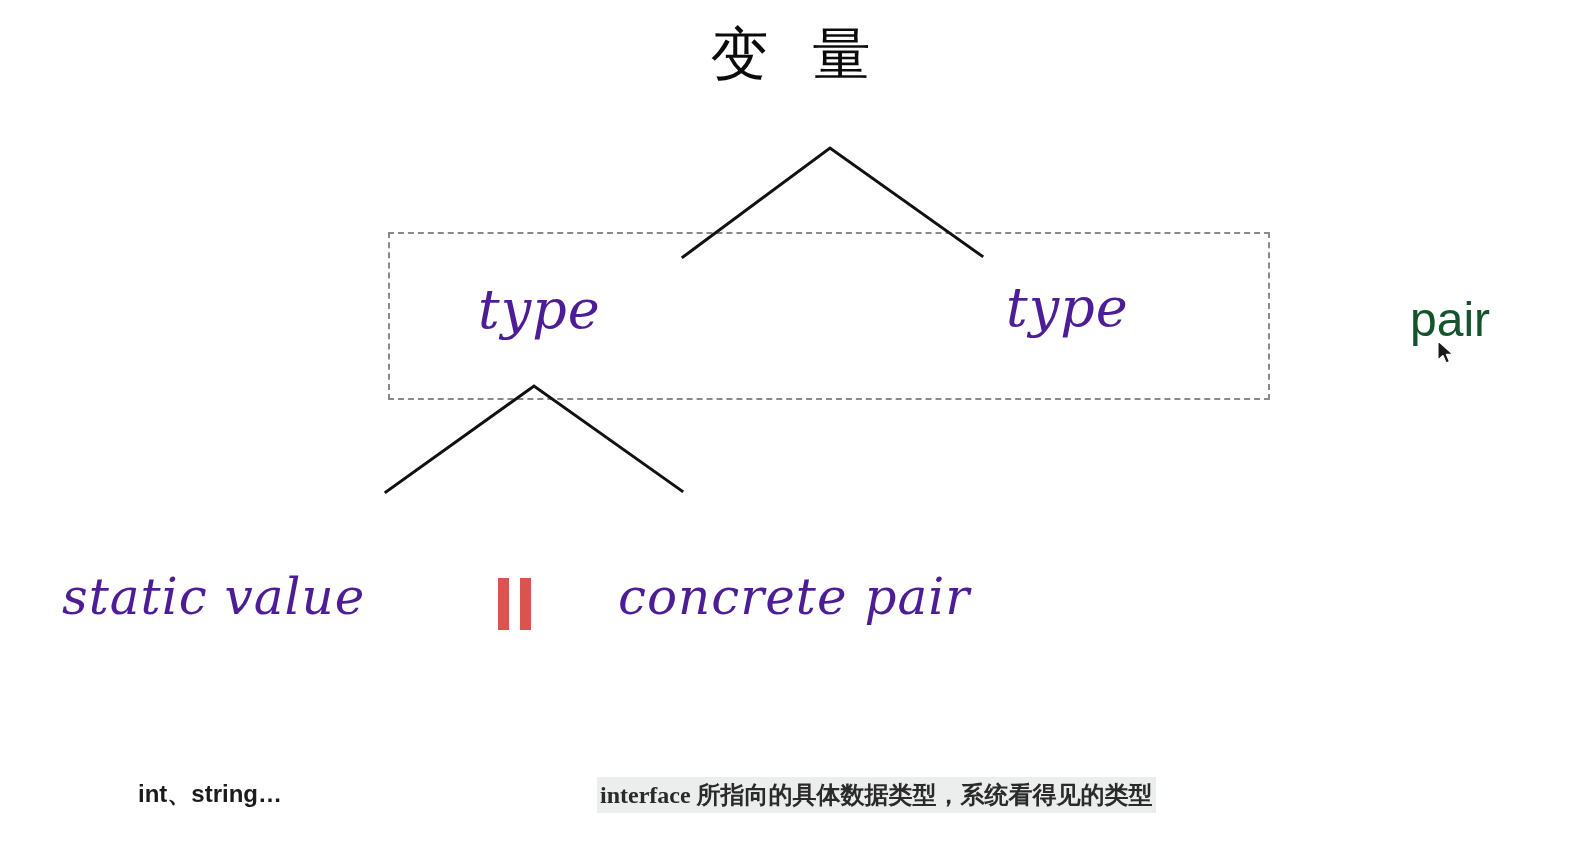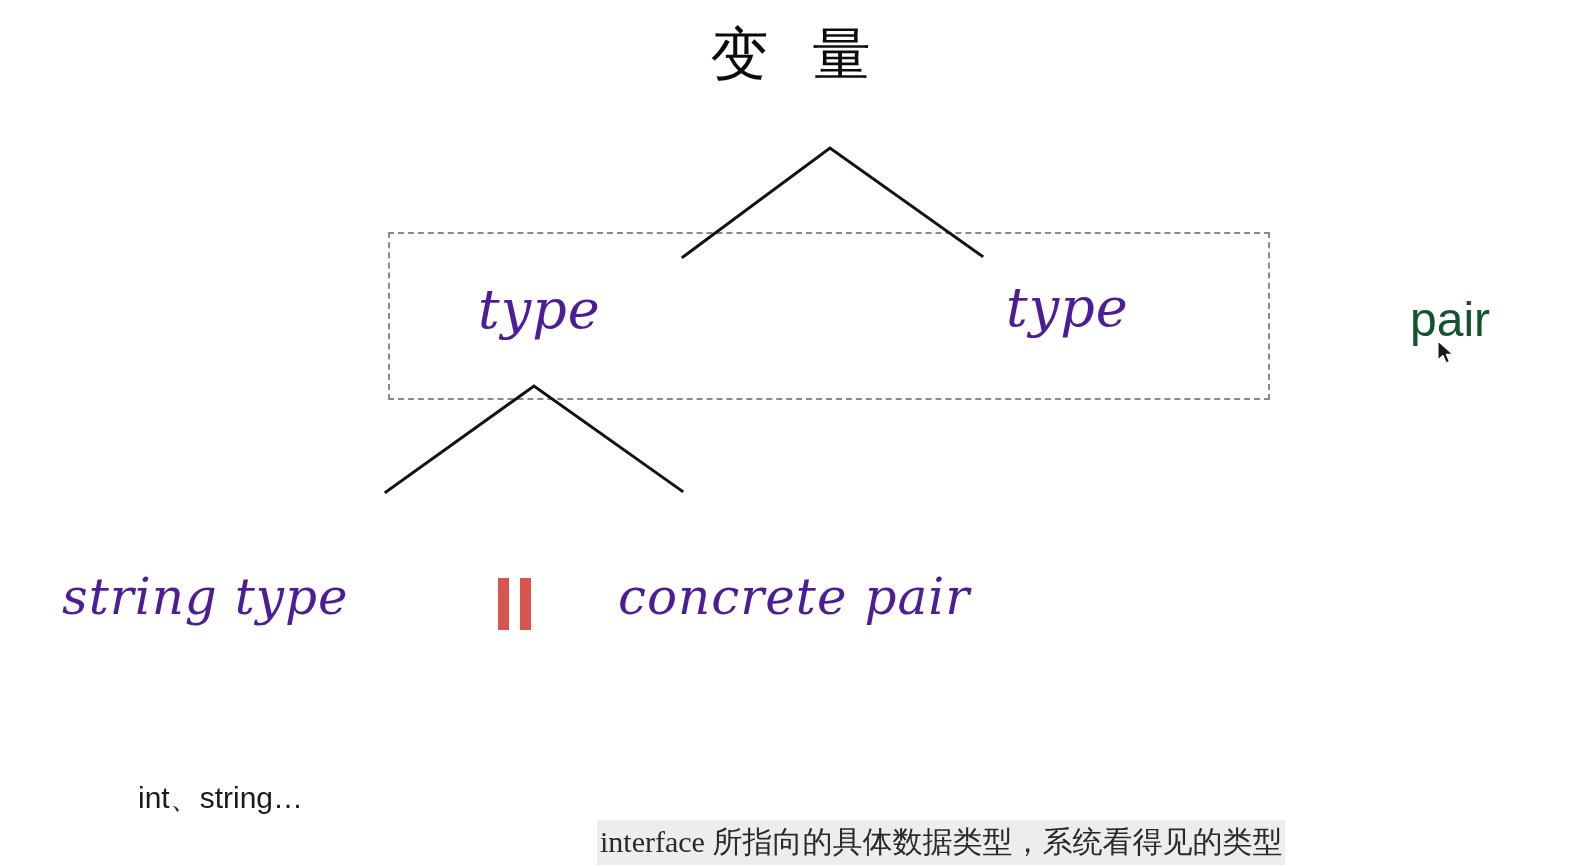--- a/index.html
+++ b/index.html
@@ -106,37 +106,37 @@
     top: 0;
     width: 11px;
     height: 52px;
     background: #d9534f;
   }
   #neq-mark .bar.b1 { left: 1px; }
   #neq-mark .bar.b2 { left: 23px; }
 
   
   .caption {
-    font-size: 30px;
+    font-size: 24px;
     color: #1b1b1b;
     white-space: nowrap;
+    font-weight: bold;
   }
   #caption-left {
     left: 138px;
     top: 778px;
     font-family: "Liberation Sans", sans-serif;
   }
   #caption-right {
     left: 597px;
     top: 777px;
     font-family: "Liberation Serif", serif;
     background: #eceded;
     padding: 2px 3px;
     color: #2a2a2a;
-    margin-top: 43px;
   }
 
   
   #cursor {
     left: 1437px;
     top: 340px;
     width: 18px;
     height: 26px;
   }
 </style>
@@ -155,21 +155,21 @@
 
     <path d="M 386 492 L 534 386 L 682 491" fill="none" stroke="#111111" stroke-width="3" stroke-linecap="square" stroke-linejoin="miter"></path>
   </svg>
 
   <div class="abs script" id="node-type">type</div>
 
   <div class="abs script" id="node-value">type</div>
 
   <div class="abs" id="node-pair">pair</div>
 
-  <div class="abs script" id="node-static-type">string type</div>
+  <div class="abs script" id="node-static-type">static value</div>
 
   <div class="abs" id="neq-mark">
     <span class="bar b1"></span>
     <span class="bar b2"></span>
   </div>
 
   <div class="abs script" id="node-concrete-type">concrete pair</div>
 
   <div class="abs caption" id="caption-left">int、string…</div>
 

